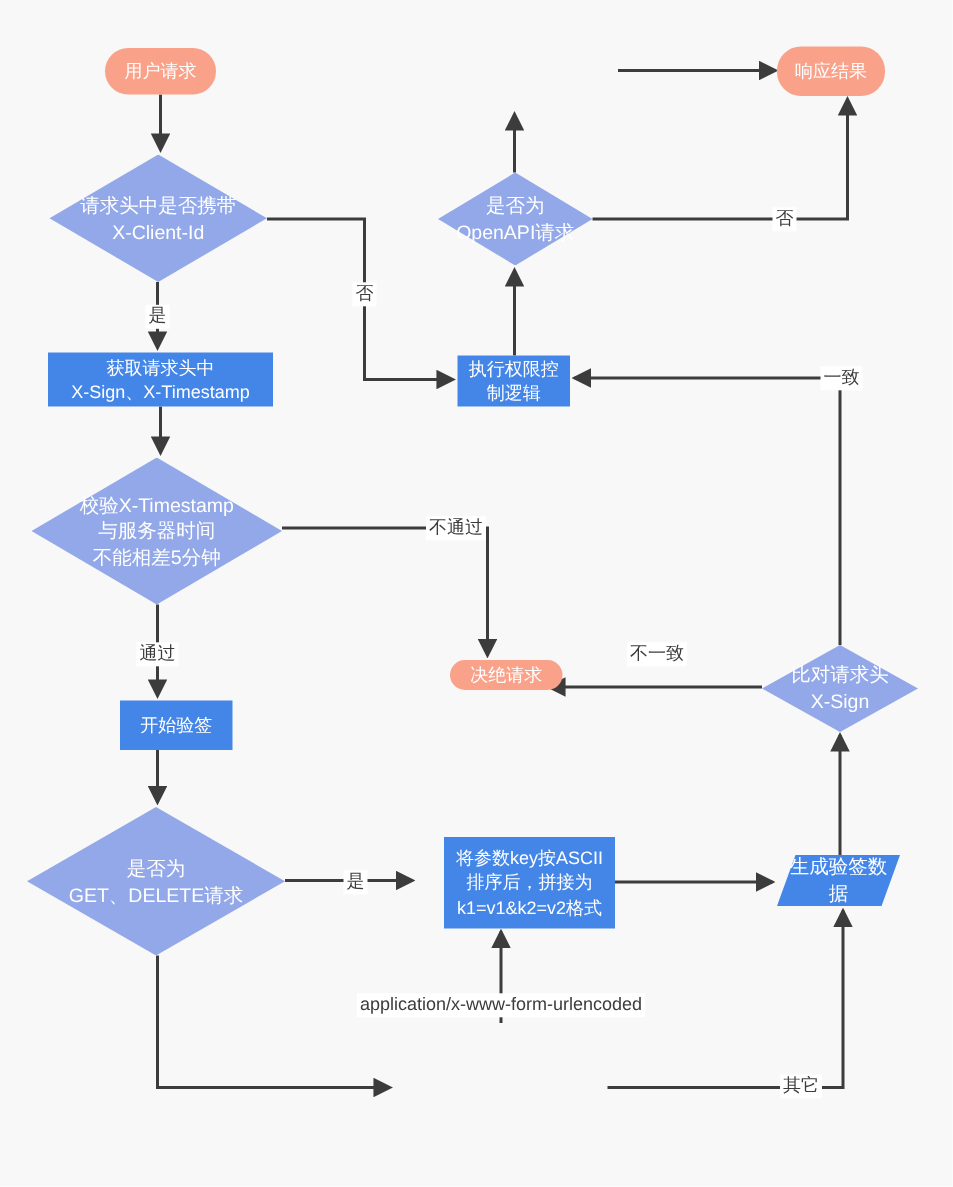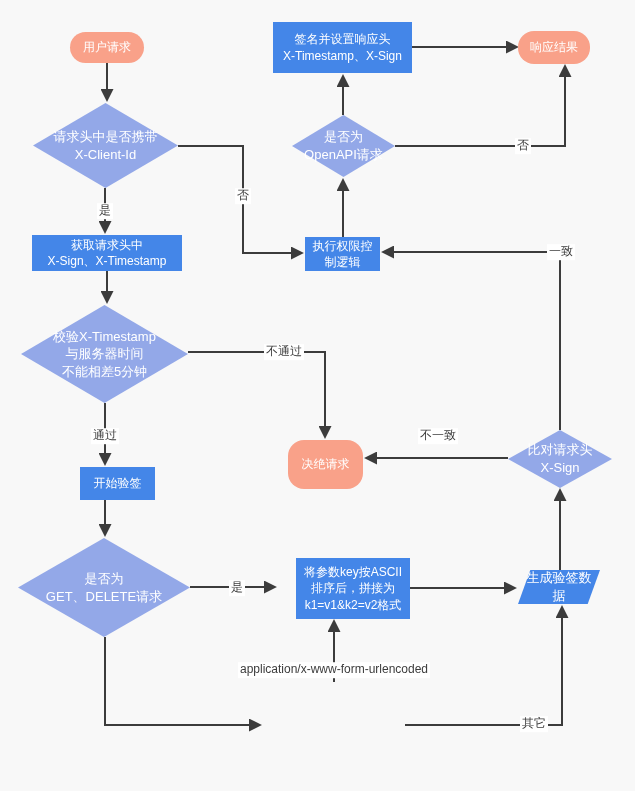--- a/index.html
+++ b/index.html
@@ -55,24 +55,22 @@
     <polyline points="508,458 366,458" marker-end="url(#arrow)"></polyline>
     <polyline points="560,430 560,252 383,252" marker-end="url(#arrow)"></polyline>
     <polyline points="343,237 343,180" marker-end="url(#arrow)"></polyline>
     <polyline points="343,115 343,76" marker-end="url(#arrow)"></polyline>
     <polyline points="395,146 565,146 565,66" marker-end="url(#arrow)"></polyline>
     <polyline points="412,47 517,47" marker-end="url(#arrow)"></polyline>
   </svg>
 
   <div class="node terminal" style="left:70px;top:32px;width:74px;height:31px">用户请求</div>
   <div class="node terminal" style="left:518px;top:31px;width:72px;height:33px">响应结果</div>
-  <div class="node terminal" style="left:288px;top:440px;width:75px;height:49px">决绝请求</div>
+  <div class="node terminal" style="left:300px;top:440px;width:75px;height:20px">决绝请求</div>
 
-  <div class="node process" style="left:273px;top:22px;width:139px;height:51px">签名并设置响应头
-X-Timestamp、X-Sign</div>
   <div class="node process" style="left:32px;top:235px;width:150px;height:36px">获取请求头中
 X-Sign、X-Timestamp</div>
   <div class="node process" style="left:305px;top:237px;width:75px;height:34px">执行权限控
 制逻辑</div>
   <div class="node process" style="left:80px;top:467px;width:75px;height:33px">开始验签</div>
   <div class="node process" style="left:296px;top:558px;width:114px;height:61px">将参数key按ASCII
 排序后，拼接为
 k1=v1&amp;k2=v2格式</div>
 
   <div class="diamond" style="left:33px;top:103px;width:145px;height:85px">
@@ -104,21 +102,21 @@
 
   <div class="para" style="left:518px;top:570px;width:82px;height:34px">
     <div class="shape"></div>
     <div class="txt">生成验签数
 据</div>
   </div>
 
   <div class="edge-label" style="left:243px;top:196px">否</div>
   <div class="edge-label" style="left:105px;top:211px">是</div>
   <div class="edge-label" style="left:105px;top:436px">通过</div>
-  <div class="edge-label" style="left:284px;top:352px">不通过</div>
+  <div class="edge-label" style="left:304px;top:352px">不通过</div>
   <div class="edge-label" style="left:523px;top:146px">否</div>
   <div class="edge-label" style="left:561px;top:252px">一致</div>
   <div class="edge-label" style="left:438px;top:436px">不一致</div>
   <div class="edge-label" style="left:237px;top:588px">是</div>
   <div class="edge-label" style="left:334px;top:670px">application/x-www-form-urlencoded</div>
   <div class="edge-label" style="left:534px;top:724px">其它</div>
 
 </div>
 
 </body></html>

